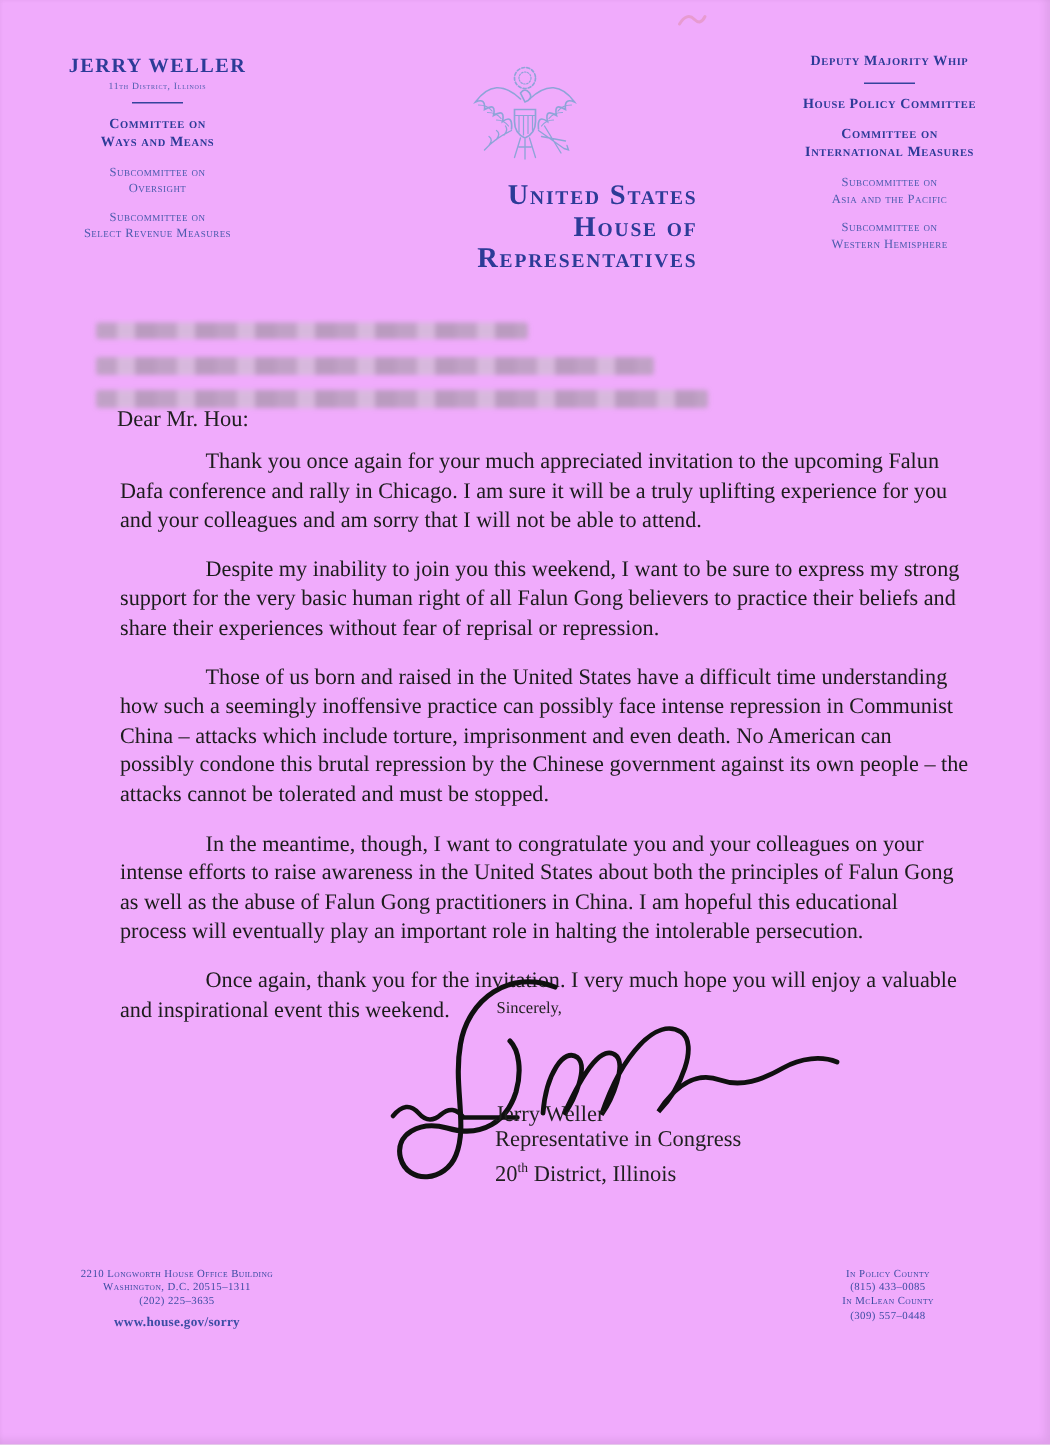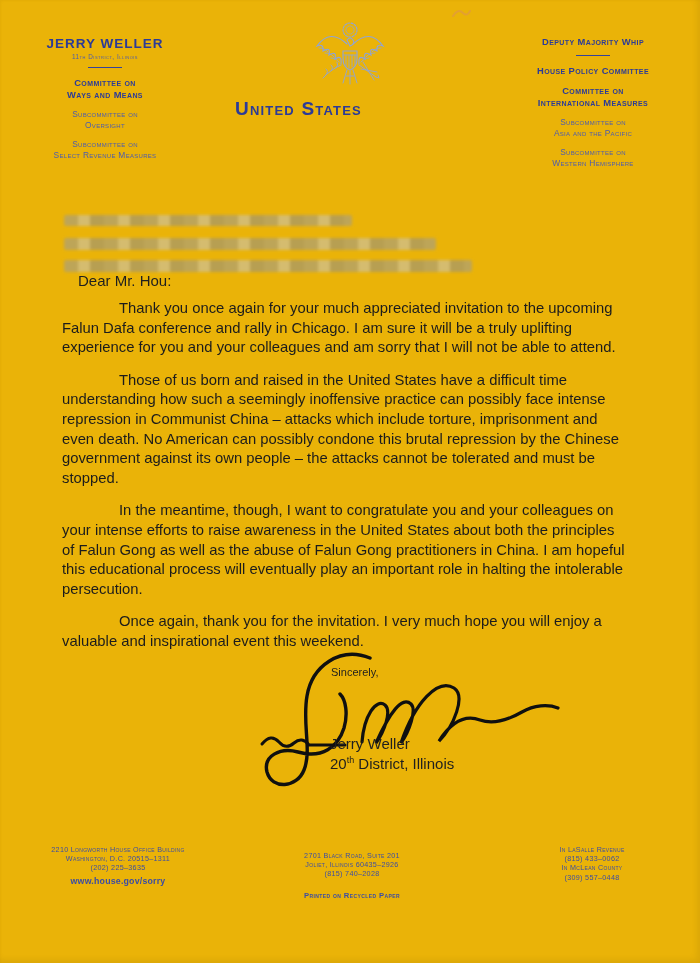--- a/index.html
+++ b/index.html
@@ -1,46 +1,46 @@
 <!DOCTYPE html>
 <html><head>
 <meta charset="utf-8">
 <style>
   html,body{margin:0;padding:0;background:#e9e9e9;}
   .page{
-    position:relative;width:700px;height:963px;background:#eab308;
-    font-family:Liberation Sans, sans-serif;color:#1f1f1f;overflow:hidden;
+    position:relative;width:700px;height:963px;background:#f0abfc;
+    font-family:Liberation Serif, serif;color:#1f1f1f;overflow:hidden;
     box-shadow:inset -3px -3px 6px rgba(0,0,0,0.07), inset 1px 1px 2px rgba(0,0,0,0.02);
   }
   
   .mast-col{position:absolute;top:36px;width:170px;text-align:center;}
   .mast-left{left:20px;}
   .mast-right{left:508px;}
   .member-name{font-size:13.5px;font-weight:bold;letter-spacing:1px;color:#2c3b97;text-transform:uppercase;}
   .member-district{font-size:6.4px;color:#4c5cae;font-variant:small-caps;letter-spacing:.5px;margin-top:2px;}
   .mast-rule{width:34px;border-top:1px solid #34439c;margin:7px auto 9px auto;}
   .cmte{font-size:9.4px;font-weight:bold;color:#2c3b97;font-variant:small-caps;letter-spacing:.4px;line-height:11.5px;text-align:center;}
   .subc{font-size:8.4px;color:#4c5cae;font-variant:small-caps;letter-spacing:.3px;line-height:10.5px;}
   .grp{margin-top:9px;}
   .grp-first{margin-top:0;}
   
-  .mast-center{position:absolute;left:235px;top:20px;width:230px;text-align:left;}
+  .mast-center{position:absolute;left:235px;top:42px;width:230px;text-align:right;}
   .seal{display:block;margin:0 auto 6px auto;}
   .org-line{font-size:19px;color:#2c3b97;font-variant:small-caps;letter-spacing:1.2px;line-height:21px;font-weight:600;}
   .date-line{font-size:15px;color:#222;margin-top:13px;letter-spacing:.3px;}
   
   .smudge{position:absolute;left:64px;height:11px;border-radius:2px;opacity:.55;
     background:repeating-linear-gradient(90deg,#9a9a9a 0 14px,#c4c4c4 14px 26px,#8f8f8f 26px 40px);
     filter:blur(1.6px);}
   .smudge-1{top:215px;width:288px;}
   .smudge-2{top:238px;width:372px;height:12px;}
   .smudge-3{top:260px;width:408px;height:12px;}
   
   .salutation{position:absolute;left:78px;top:272px;font-size:15px;}
-  .body-text{position:absolute;left:62px;top:299px;width:566px;}
+  .body-text{position:absolute;left:80px;top:299px;width:566px;}
   .body-text p{margin:0 0 13px 0;text-indent:57px;font-size:14.8px;line-height:19.6px;color:#1c1c1c;}
   
   .closing{position:absolute;left:331px;top:666px;font-size:11px;}
   .sig-svg{position:absolute;left:250px;top:650px;}
   .sig-block{position:absolute;left:330px;top:735px;font-size:15px;line-height:17.4px;}
   .sig-block sup{font-size:9px;text-align:center;}
   
   .foot-col{position:absolute;text-align:center;color:#3c4da3;font-variant:small-caps;}
   .foot-line{font-size:7.2px;line-height:9.2px;letter-spacing:.3px;}
   .foot-left{left:18px;top:845px;width:200px;}
@@ -95,20 +95,21 @@
       <path d="M33,31 h14 v8 q0,8 -7,11 q-7,-3 -7,-11 z"></path>
       <path d="M33,35 h14 M36,35 v11 M39,35 v13 M42,35 v12 M45,35 v10" stroke-width=".8"></path>
 
       <path d="M37,50 L33,63 M40,51 L40,64 M43,50 L47,63 M36,56 h8" stroke-width=".9"></path>
 
       <path d="M31,45 Q20,50 13,58 M16,55 q3,-4 0,-6 M21,51 q3,-4 0,-6 M26,48 q3,-3 1,-6" stroke-width=".9"></path>
 
       <path d="M49,45 L66,57 M51,49 L67,52 M53,42 L64,60 M66,57 l3,1 -1,-3" stroke-width=".9"></path>
     </svg>
     <div class="org-line">United States</div>
+    <div class="org-line">House of Representatives</div>
   </div>
 
   <div class="mast-col mast-right">
     <div class="cmte">Deputy Majority Whip</div>
     <div class="mast-rule"></div>
     <div class="cmte">House Policy Committee</div>
     <div class="grp">
       <div class="cmte">Committee on</div>
       <div class="cmte">International Measures</div>
     </div>
@@ -123,55 +124,51 @@
   </div>
 
   <div class="smudge smudge-1"></div>
   <div class="smudge smudge-2"></div>
   <div class="smudge smudge-3"></div>
 
   <div class="salutation">Dear Mr. Hou:</div>
 
   <div class="body-text">
     <p>Thank you once again for your much appreciated invitation to the upcoming Falun Dafa conference and rally in Chicago.  I am sure it will be a truly uplifting experience for you and your colleagues and am sorry that I will not be able to attend.</p>
+    <p>Despite my inability to join you this weekend, I want to be sure to express my strong support for the very basic human right of all Falun Gong believers to practice their beliefs and share their experiences without fear of reprisal or repression.</p>
     <p>Those of us born and raised in the United States have a difficult time understanding how such a seemingly inoffensive practice can possibly face intense repression in Communist China – attacks which include torture, imprisonment and even death.  No American can possibly condone this brutal repression by the Chinese government against its own people – the attacks cannot be tolerated and must be stopped.</p>
     <p>In the meantime, though, I want to congratulate you and your colleagues on your intense efforts to raise awareness in the United States about both the principles of Falun Gong as well as the abuse of Falun Gong practitioners in China.   I am hopeful this educational process will eventually play an important role in halting the intolerable persecution.</p>
     <p>Once again, thank you for the invitation.  I very much hope you will enjoy a valuable and inspirational event this weekend.</p>
   </div>
 
   <div class="closing">Sincerely,</div>
 
   <svg class="sig-svg" width="320" height="148" viewBox="0 0 320 148" fill="none" stroke="#101010" stroke-linecap="round">
 
     <path d="M120,8 C90,-4 62,16 57,46 C52,74 62,100 54,120 C47,138 22,140 17,122 C13,106 30,97 48,102 C72,109 88,97 94,78 C98,64 96,50 90,44" stroke-width="3.4"></path>
 
     <path d="M12,94 q 9,-11 17,-2 q 7,8 15,1 q 8,-7 15,2 l 36,0" stroke-width="3"></path>
 
     <path d="M112,92 C114,66 126,48 135,55 C142,61 134,82 126,93 C140,62 152,46 161,54 C167,60 159,82 151,93 C165,52 188,28 204,38 C216,46 204,76 189,91 C200,74 214,64 230,70 C244,75 258,70 272,62 C284,55 298,54 308,58" stroke-width="3.2"></path>
   </svg>
 
   <div class="sig-block">
     <div>Jerry Weller</div>
+    <div>Representative in Congress</div>
     <div><span>20</span><sup>th</sup><span> District, Illinois</span></div>
   </div>
 
   <div class="foot-col foot-left">
     <div class="foot-line">2210 Longworth House Office Building</div>
     <div class="foot-line">Washington, D.C. 20515–1311</div>
     <div class="foot-line">(202) 225–3635</div>
     <div class="website">www.house.gov/sorry</div>
   </div>
 
-  <div class="foot-col foot-center">
-    <div class="foot-line">2701 Black Road, Suite 201</div>
-    <div class="foot-line">Joliet, Illinois 60435–2926</div>
-    <div class="foot-line">(815) 740–2028</div>
-    <div class="recycled">Printed on Recycled Paper</div>
-  </div>
 
   <div class="foot-col foot-right">
-    <div class="foot-line">In LaSalle Revenue</div>
-    <div class="foot-line">(815) 433–0062</div>
+    <div class="foot-line">In Policy County</div>
+    <div class="foot-line">(815) 433–0085</div>
     <div class="foot-line">In McLean County</div>
     <div class="foot-line">(309) 557–0448</div>
   </div>
 
 </div>
 
 </body></html>

